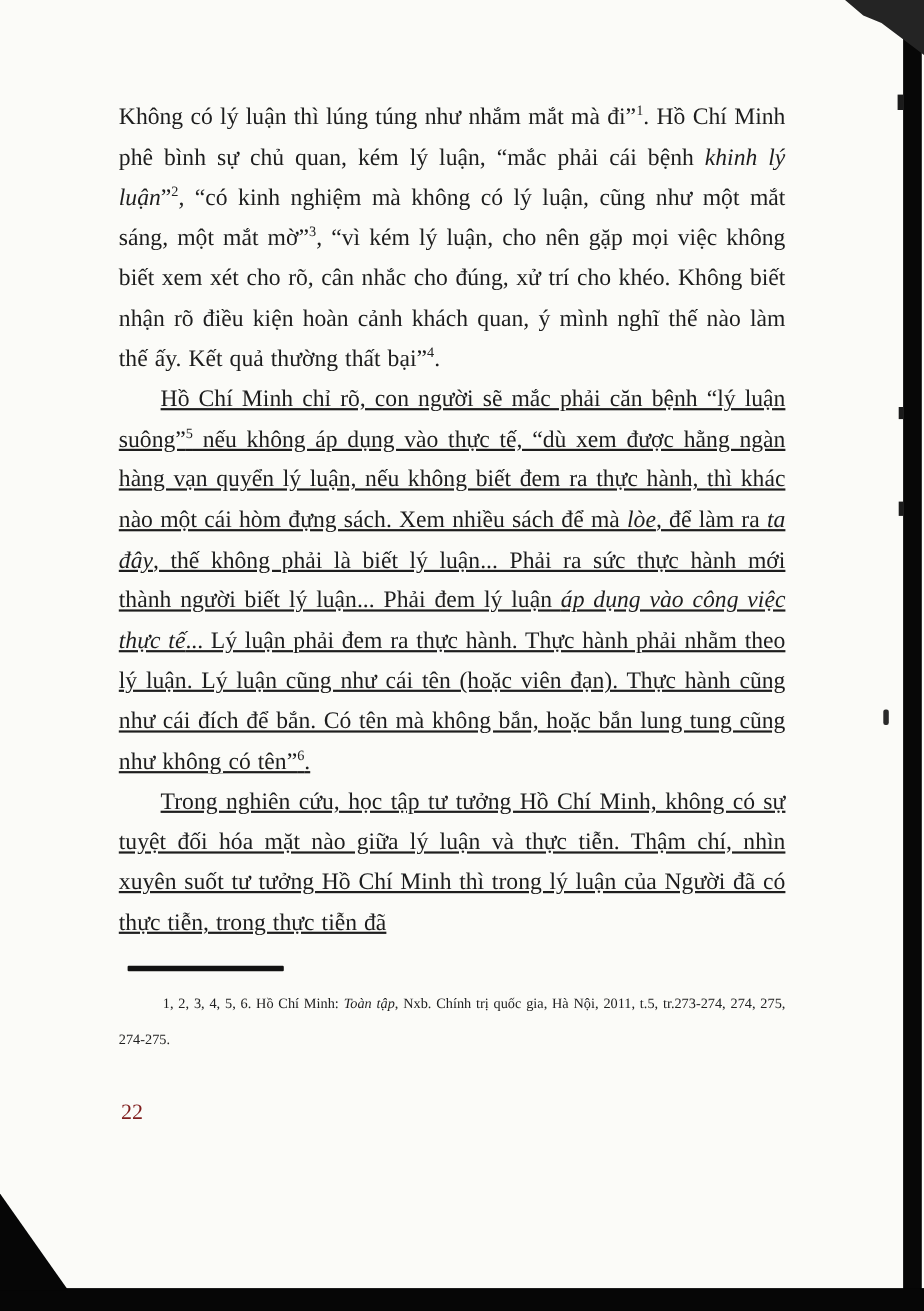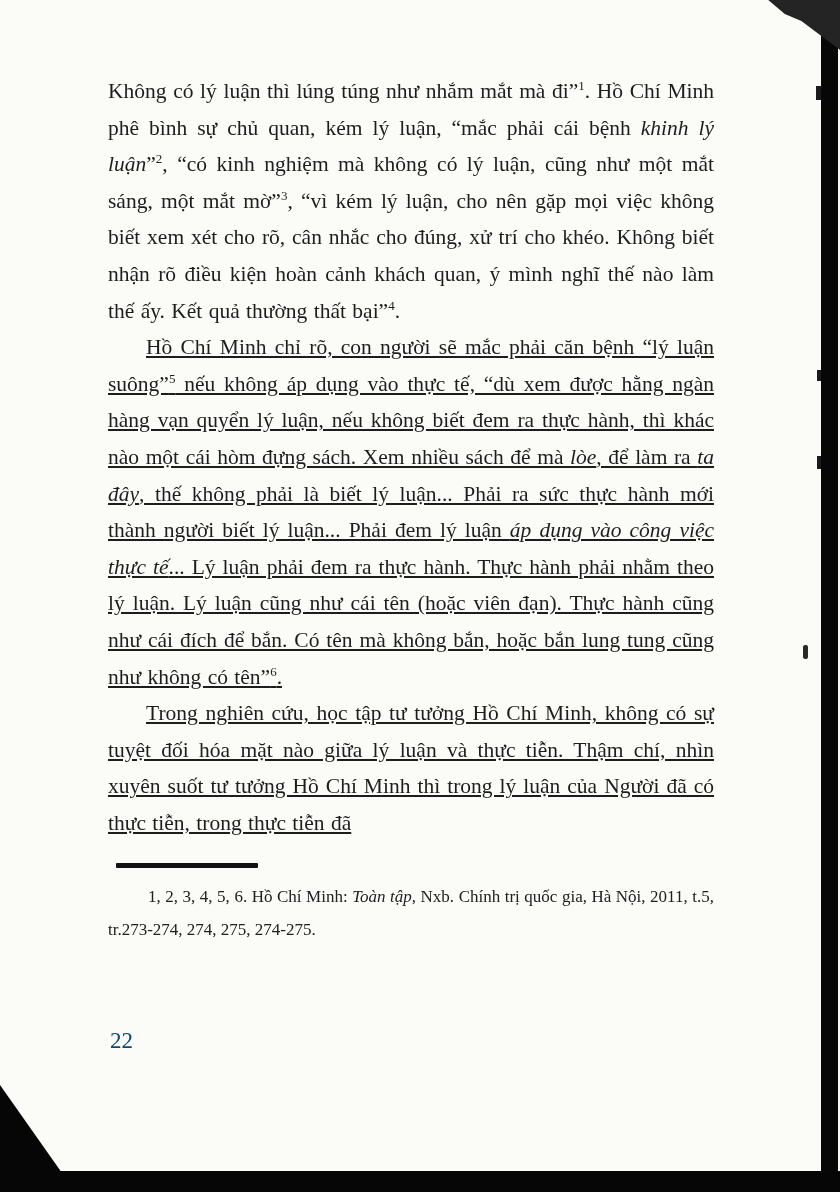--- a/index.html
+++ b/index.html
@@ -8,21 +8,21 @@
     position: relative;
     width: 840px; height: 1192px;
     background: #fbfbf8;
     font-family: "Liberation Serif", "DejaVu Serif", serif;
     color: #1d1d1d;
     overflow: hidden;
   }
 
   .page-content {
     position: absolute;
-    left: 108px; top: 73px;
+    left: 108px; top: 88px;
     width: 606px;
   }
   .para {
     font-size: 21.5px;
     line-height: 36.6px;
     text-align: justify;
     color: #1d1d1d;
     word-spacing: 1px;
   }
   .para.indent { text-indent: 38px; text-decoration: underline; }
@@ -32,32 +32,32 @@
   .footnote-rule {
     margin-top: 22px;
     margin-left: 8px;
     width: 142px;
     height: 5px;
     background: #121212;
     border-radius: 1px;
   }
   .footnote {
     margin-top: 12px;
-    font-size: 17px;
+    font-size: 13px;
     line-height: 33px;
     text-align: justify;
     text-indent: 40px;
     color: #202020;
   }
 
   .page-number {
     position: absolute;
-    left: 110px; top: 1028px;
-    font-size: 23px;
-    color: #0c4a6e;
+    left: 110px; top: 1000px;
+    font-size: 20px;
+    color: #7f1d1d;
   }
 
   
   .artifact { position: absolute; z-index: 5; }
   .bar-right {
     top: 0; right: 2px;
     width: 17px; height: 1192px;
     background: #070707;
   }
   .bar-right-notch {

